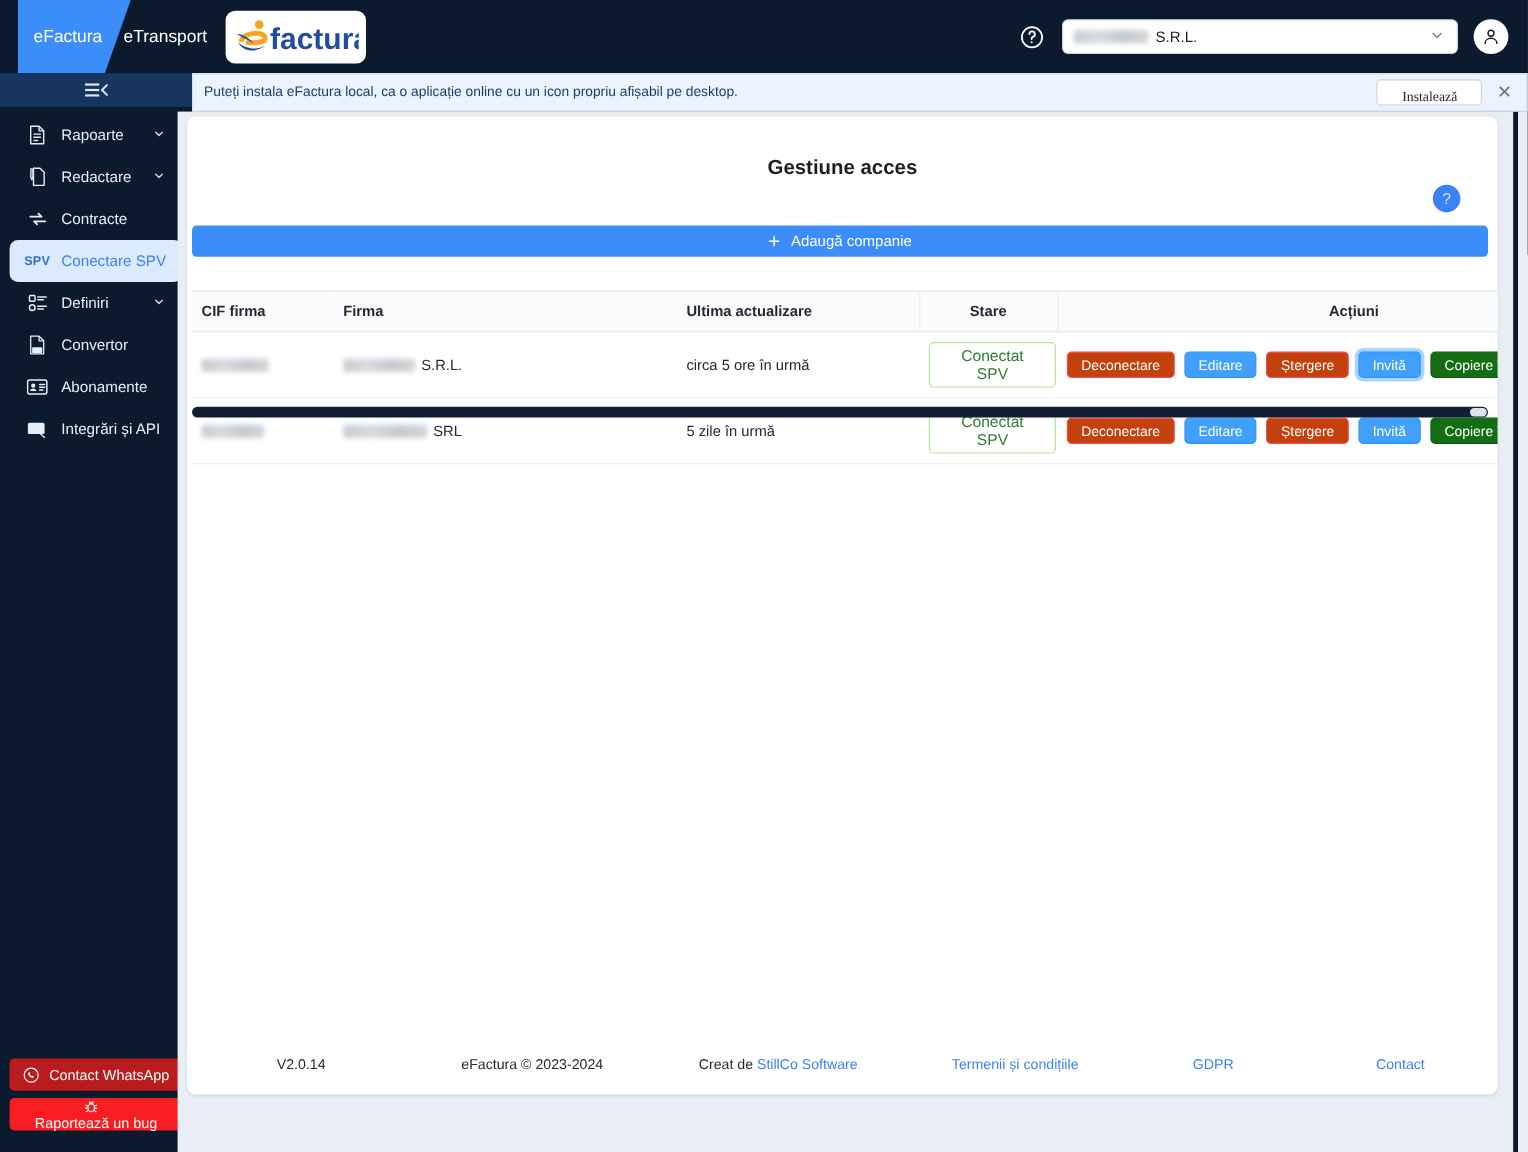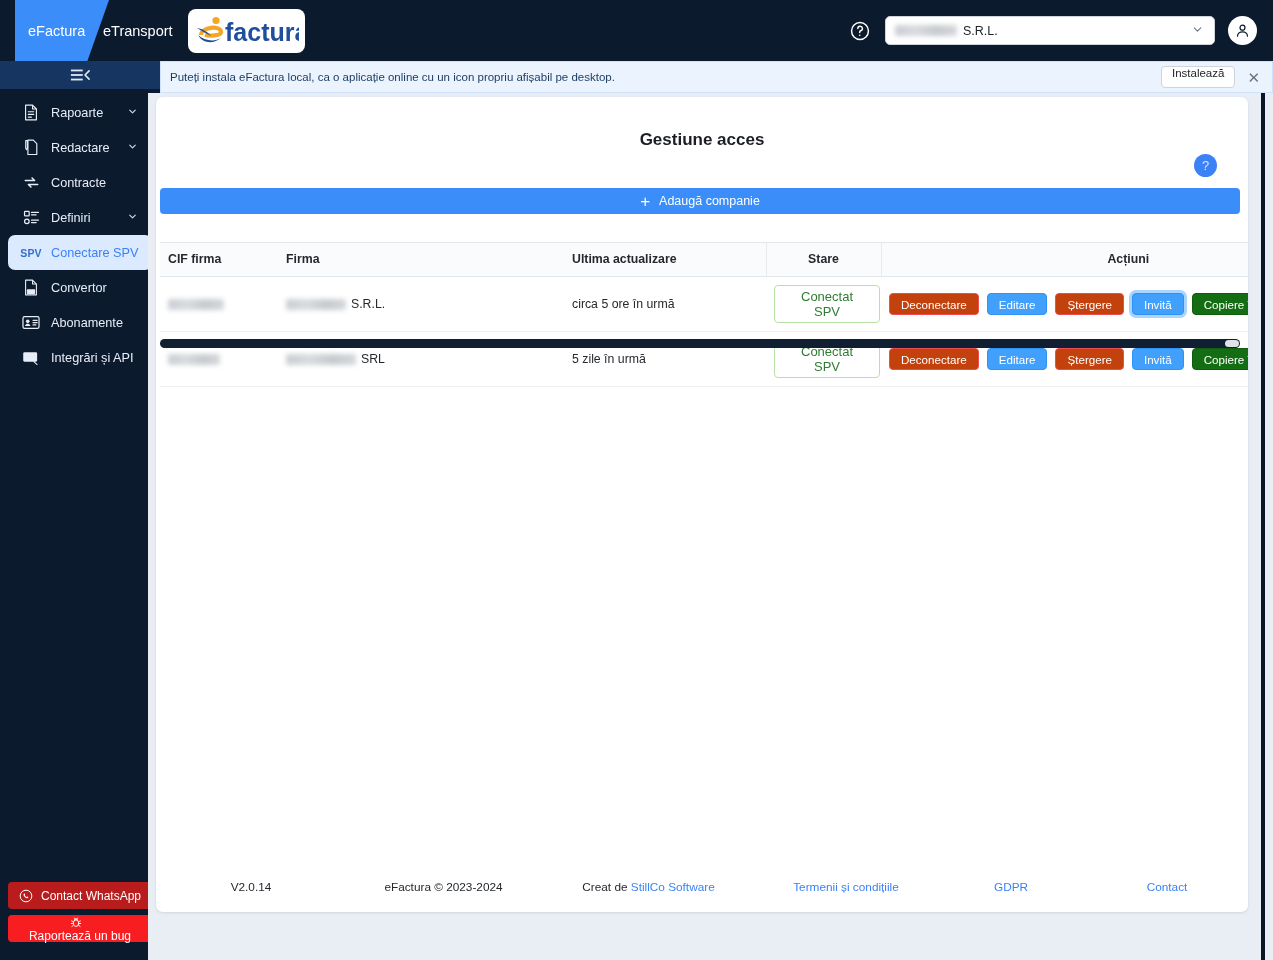--- a/index.html
+++ b/index.html
@@ -146,24 +146,25 @@
     width: 1113px; height: 32px;
     background: #eaf3fe;
     border: 1px solid #cfe2fb;
     display: flex; align-items: center;
     padding: 0 6px 0 9px;
   }
   .banner-text { font-size: 11.5px; color: #1b3a5e; flex: 1 1 auto; }
   .banner-install {
     background: #ffffff; border: 1px solid #ced4da;
     border-radius: 4px; height: 22px;
-    padding: 0 10px;
+    padding: 0 20px;
     font-size: 11.5px; color: #212529;
-    display: flex; align-items: flex-start;
-    cursor: pointer;
+    display: flex; align-items: flex-end;
+    cursor: pointer;
+    font-family: Liberation Serif, serif;
   }
   .banner-close {
     margin-left: 12px; margin-right: 6px;
     color: #6c757d; font-size: 15px; cursor: pointer;
     line-height: 1;
   }
 
   
   .main-outer {
     position: absolute; left: 148px; top: 93px;
@@ -378,41 +379,41 @@
     <div class="nav-item">
       <span class="ico">
         <svg width="17" height="17" viewBox="0 0 22 22" fill="none" stroke="#e8eef7" stroke-width="2">
           <path d="M3 8.5h12l-3.3-3.3" stroke-linecap="round" stroke-linejoin="round"></path>
           <path d="M19 13.5H7l3.3 3.3" stroke-linecap="round" stroke-linejoin="round"></path>
         </svg>
       </span>
       <span>Contracte</span>
     </div>
 
+    <div class="nav-item active">
+      <span class="ico">
+        <span class="spv-text">SPV</span>
+      </span>
+      <span>Conectare SPV</span>
+    </div>
+
     <div class="nav-item">
       <span class="ico">
         <svg width="17" height="17" viewBox="0 0 22 22" fill="none" stroke="#e8eef7" stroke-width="1.6">
           <rect x="2" y="3" width="6" height="6" rx="1"></rect>
           <circle cx="5" cy="16" r="3"></circle>
           <path d="M11 4.5h9M11 7.5h6M11 14.5h9M11 17.5h6" stroke-linecap="round"></path>
         </svg>
       </span>
       <span>Definiri</span>
       <span class="chev">
         <svg width="11" height="11" viewBox="0 0 24 24" fill="none" stroke="currentColor" stroke-width="2.6">
           <path d="M6 9l6 6 6-6" stroke-linecap="round" stroke-linejoin="round"></path>
         </svg>
       </span>
-    </div>
-
-    <div class="nav-item active">
-      <span class="ico">
-        <span class="spv-text">SPV</span>
-      </span>
-      <span>Conectare SPV</span>
     </div>
 
     <div class="nav-item">
       <span class="ico">
         <svg width="16" height="17" viewBox="0 0 20 22" fill="none" stroke="#e8eef7" stroke-width="1.4">
           <path d="M3 1.5h9l5 5v14H3z" stroke-linejoin="round"></path>
           <path d="M12 1.5v5h5" stroke-linejoin="round"></path>
           <rect x="4.6" y="13.5" width="10.8" height="6" rx="1" fill="#e8eef7" stroke="none"></rect>
           <text x="10" y="18.4" font-size="4.6" font-family="Liberation Sans, sans-serif" fill="#0c1a2e" text-anchor="middle" font-weight="bold">PDF</text>
         </svg>

